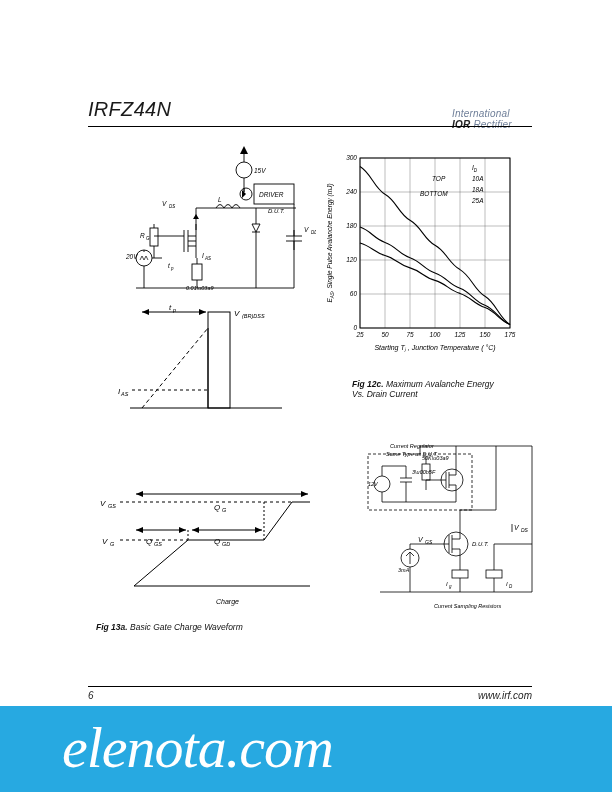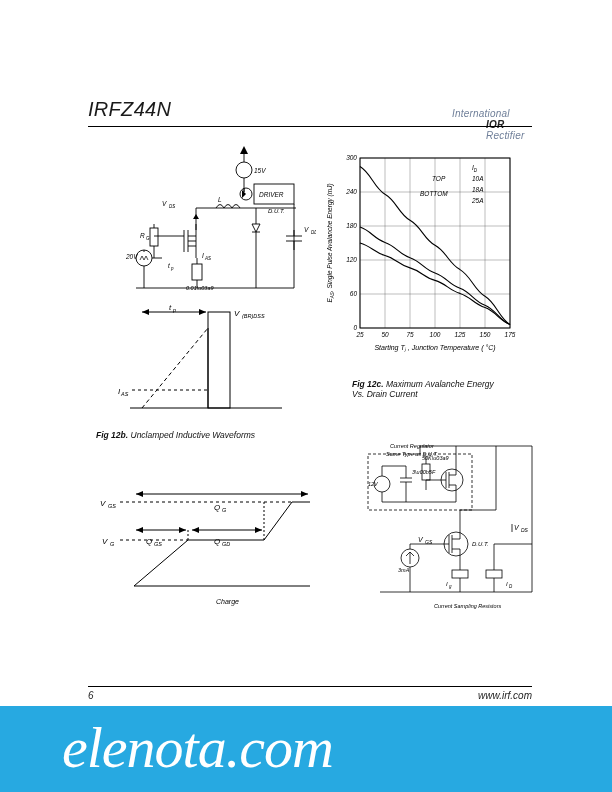--- a/index.html
+++ b/index.html
@@ -3,21 +3,21 @@
 <meta charset="utf-8">
 <style>
   html,body{margin:0;padding:0;}
   body{width:612px;height:792px;background:#ffffff;font-family:"Liberation Sans",sans-serif;position:relative;overflow:hidden;}
   .page{position:absolute;left:0;top:0;width:612px;height:792px;background:#fff;font-style:italic;}
   .abs{position:absolute;}
   
   .part-title{left:88px;top:98px;font-size:20px;color:#1a1a1a;letter-spacing:.3px;}
   .logo{left:452px;top:108px;width:80px;height:28px;}
   .logo-intl{font-size:10px;color:#6f7f99;letter-spacing:.2px;line-height:11px;}
-  .logo-rect{font-size:10px;color:#6f7f99;letter-spacing:.2px;line-height:11px;margin-left:34px;}
+  .logo-rect{font-size:10px;color:#6f7f99;letter-spacing:.2px;line-height:11px;}
   .logo-ior{font-weight:bold;color:#222;font-size:10px;}
   .rule-top{left:88px;top:126px;width:444px;height:1px;background:#000;}
   .rule-bot{left:88px;top:686px;width:444px;height:1px;background:#000;}
   .pagenum{left:88px;top:690px;font-size:10px;color:#222;}
   .weburl{right:80px;top:690px;font-size:10px;color:#222;}
   
   .banner{left:0;top:706px;width:612px;height:86px;background:#27a9e1;}
   .banner-text{left:62px;top:714px;font-size:58px;color:#ffffff;font-family:"Liberation Serif",serif;letter-spacing:-1px;}
   
   .cap{font-size:8.5px;color:#111;}
@@ -146,24 +146,20 @@
       </g>
       <g class="txt" font-size="8" fill="#000">
         <text x="57" y="12">t</text>
           <text x="61" y="14" font-size="5.5">p</text>
         <text x="122" y="18">V</text>
           <text x="130" y="20" font-size="5.5">(BR)DSS</text>
         <text x="6" y="96">I</text>
           <text x="9" y="98" font-size="5.5">AS</text>
       </g>
     </svg>
-  </div>
-  <div class="abs cap" style="left:96px;top:430px;width:240px;">
-    <b>Fig 12b.</b>
-    <span>Unclamped Inductive Waveforms</span>
   </div>
 
   <div class="abs" style="left:320px;top:150px;">
     <svg width="210" height="210" viewBox="0 0 210 210" id="chart-svg">
 
       <g id="chart-grid" stroke="#555" stroke-width="0.4" fill="none">
           <line x1="40" x2="40" y1="8" y2="178"></line>
           <line x1="65" x2="65" y1="8" y2="178"></line>
           <line x1="90" x2="90" y1="8" y2="178"></line>
           <line x1="115" x2="115" y1="8" y2="178"></line>
@@ -259,20 +255,24 @@
         <text x="118" y="62">Q</text>
           <text x="126" y="64" font-size="5.5">GD</text>
         <text x="4" y="24">V</text>
           <text x="12" y="26" font-size="5.5">GS</text>
         <text x="6" y="62">V</text>
           <text x="14" y="64" font-size="5.5">G</text>
         <text x="120" y="122" font-size="7">Charge</text>
       </g>
     </svg>
   </div>
+  <div class="abs cap" style="left:96px;top:622px;width:230px;">
+    <b>Fig 13a.</b>
+    <span>Basic Gate Charge Waveform</span>
+  </div>
 
   <div class="abs" style="left:360px;top:432px;">
     <svg width="190" height="190" viewBox="0 0 190 190">
       <g stroke="#000" fill="none" stroke-width="0.8">
 
         <rect x="8" y="22" width="104" height="56" stroke-dasharray="3,2"></rect>
 
         <line x1="60" y1="14" x2="172" y2="14"></line>
         <line x1="172" y1="14" x2="172" y2="160"></line>
         <line x1="60" y1="14" x2="60" y2="22"></line>

